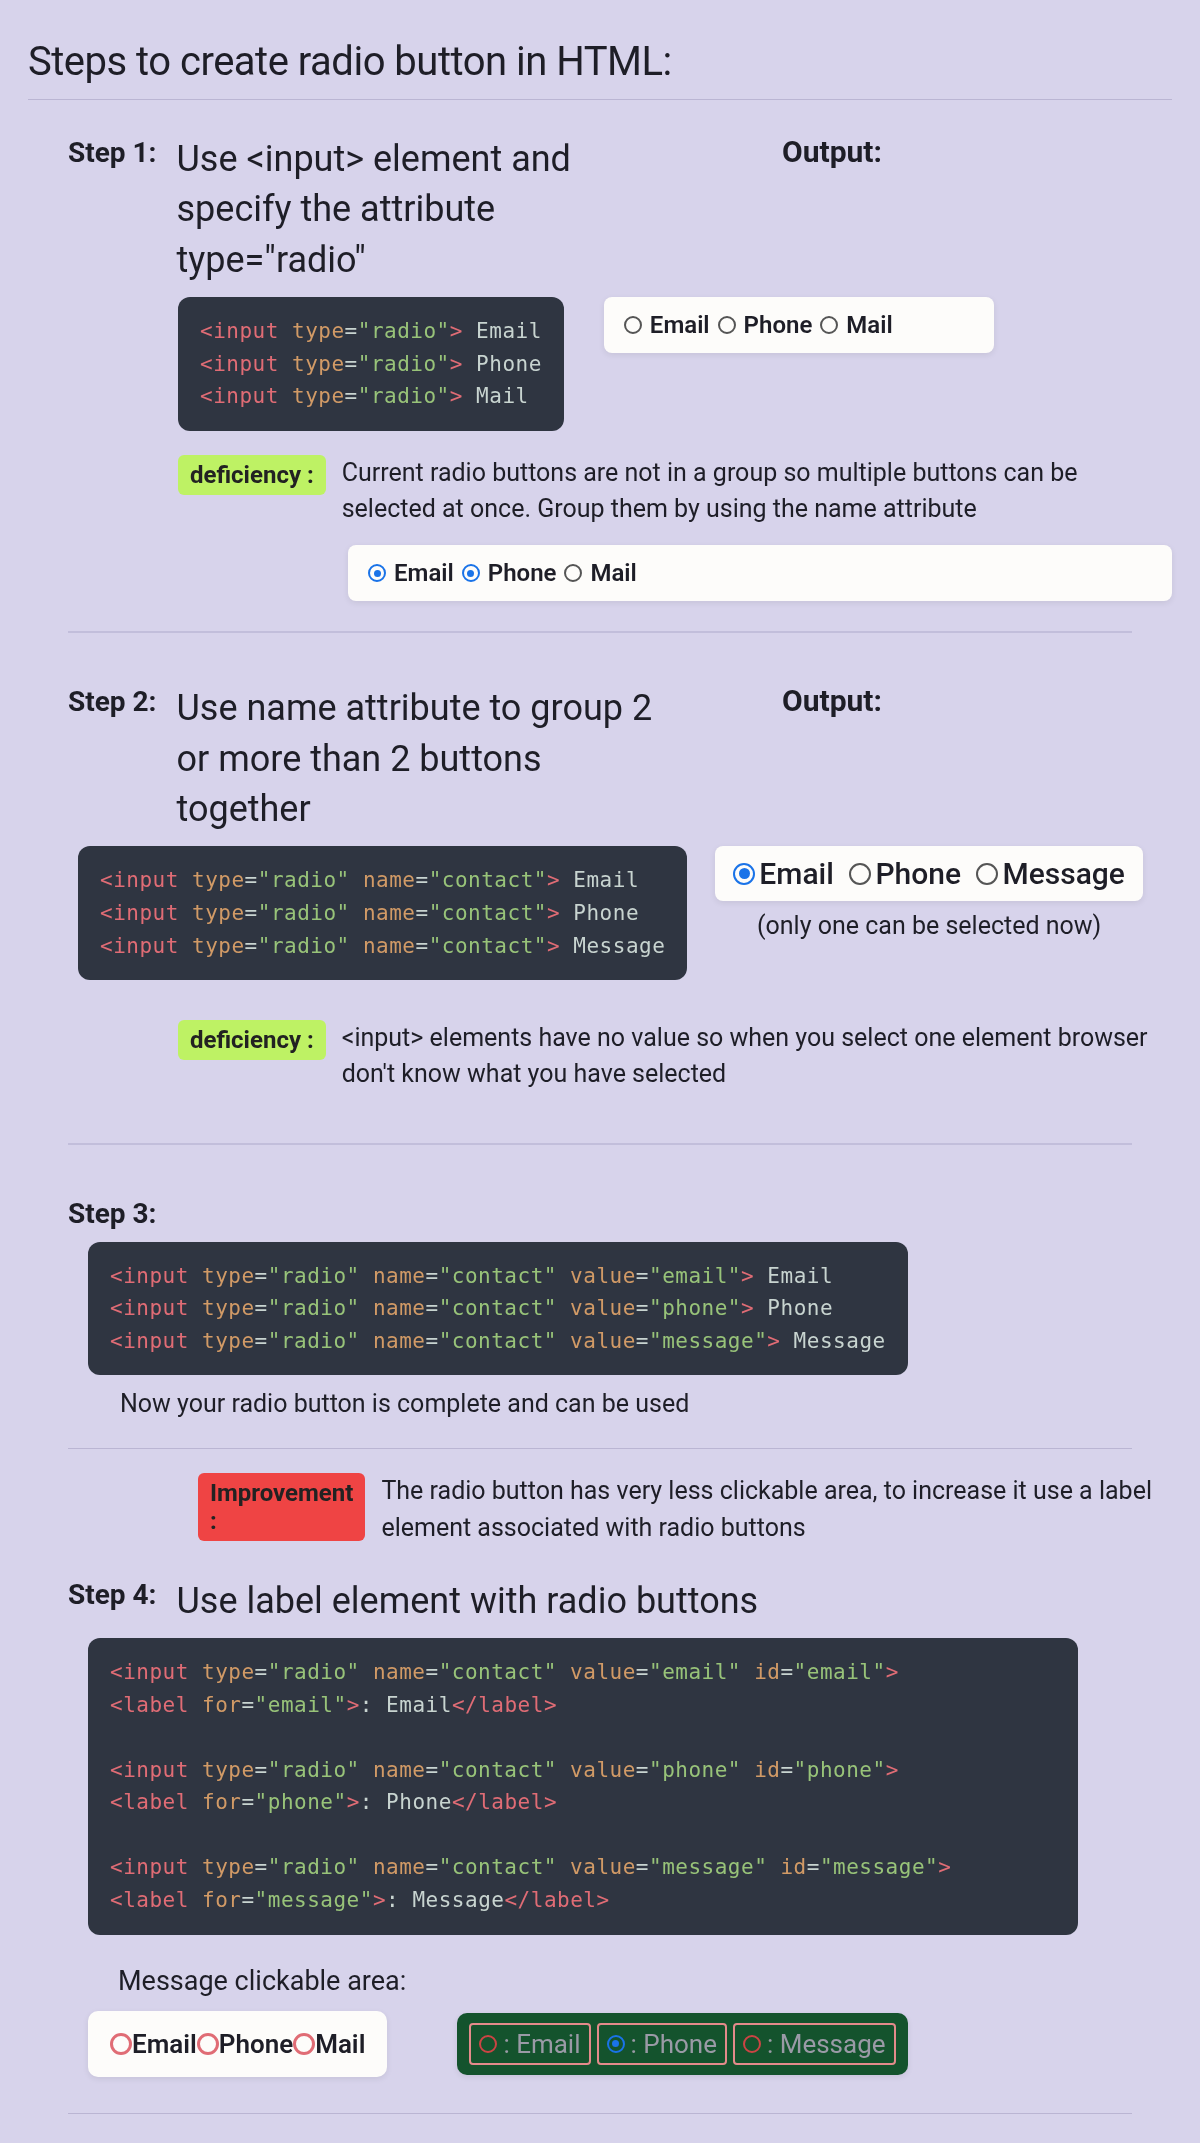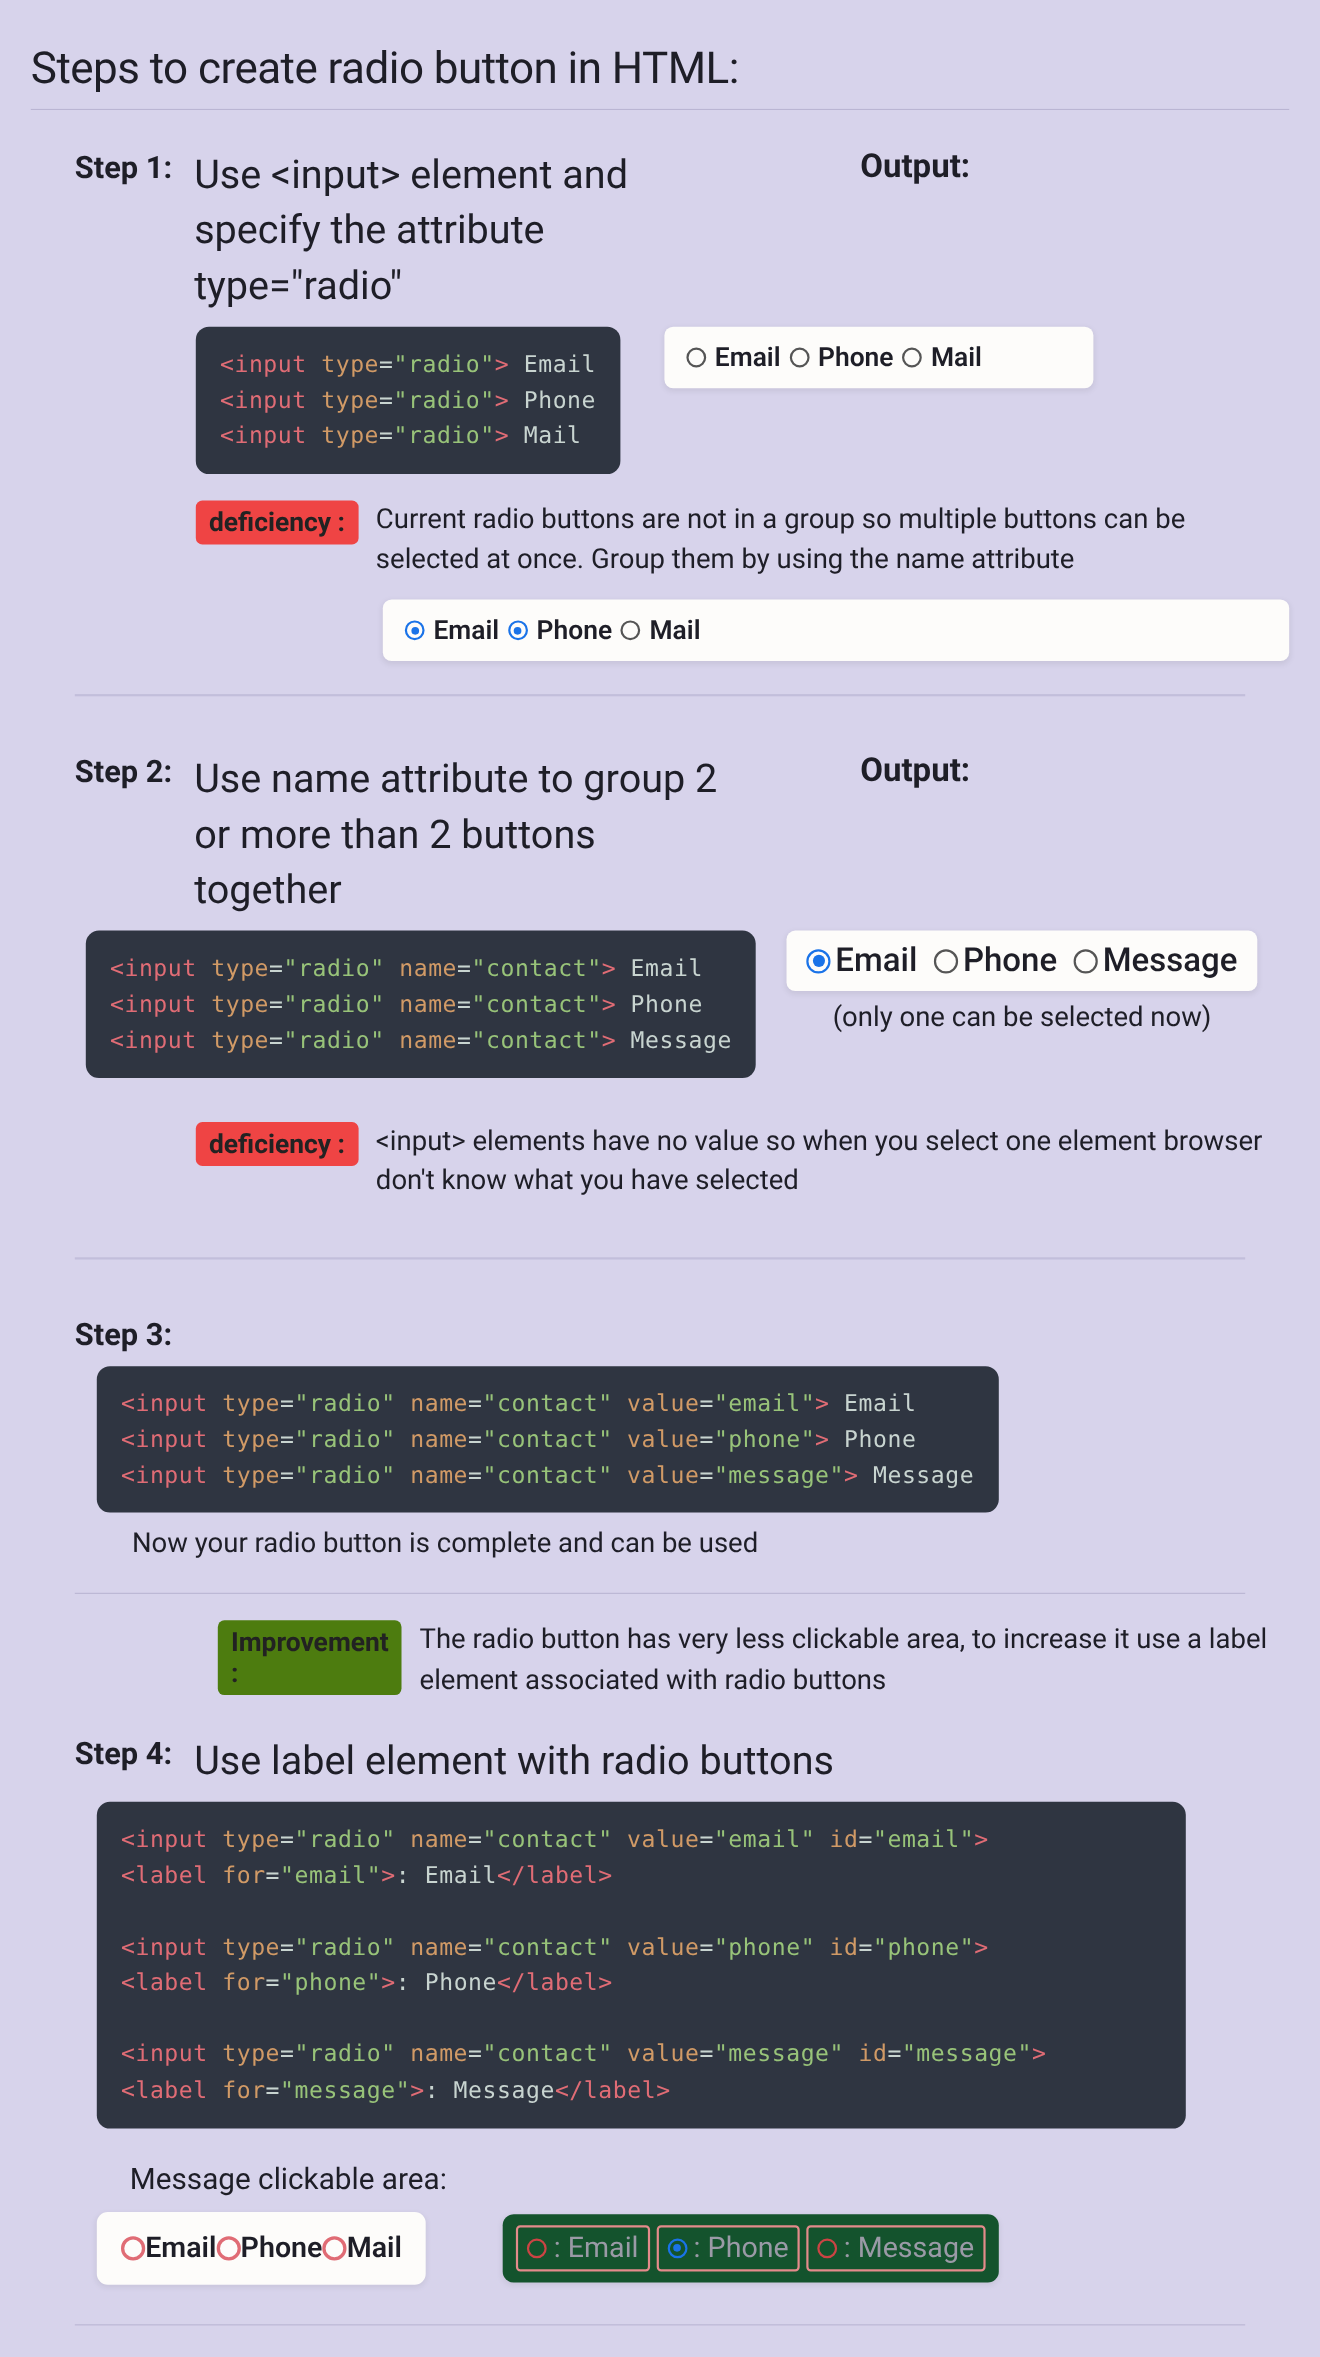--- a/index.html
+++ b/index.html
@@ -90,22 +90,22 @@
     border-color: #e06c75; border-width: 3px; width:22px; height:22px;
   }
   .badge {
     display: inline-block;
     border-radius: 6px;
     padding: 6px 12px;
     font-size: 24px;
     font-weight: 700;
     color: #222;
   }
-  .badge-red   { background: #ef4444; text-align: center; }
-  .badge-green { background: #4d7c0f; }
+  .badge-red   { background: #bef264; text-align: center; }
+  .badge-green { background: #ef4444; }
   .note-row {
     display:flex; align-items:flex-start; gap:16px;
     margin: 24px 0 0 150px;
   }
   .note-text { font-size: 25px; line-height: 1.45; max-width: 820px; }
   .section-divider {
     border: none; border-top: 2px solid #c2bedb;
     margin: 30px 40px 50px 40px;
   }
   .subnote { font-size: 25px; margin: 10px 0 0 0; }

